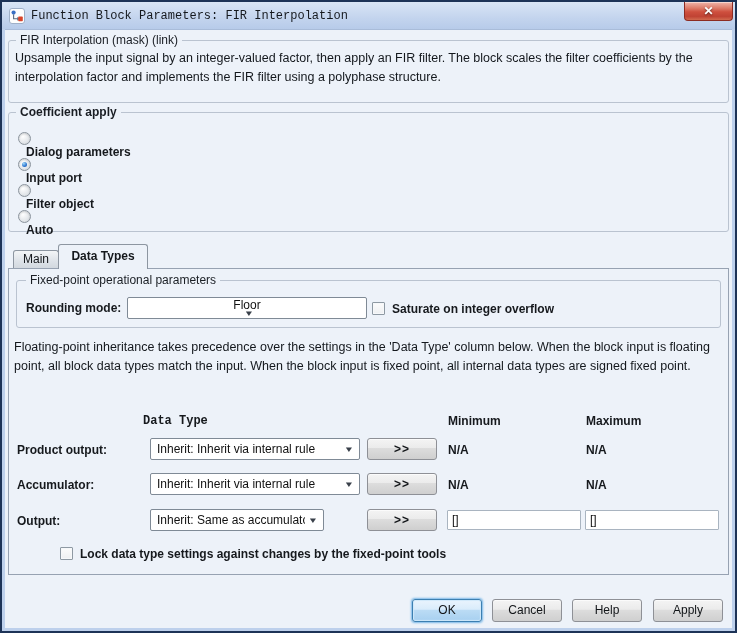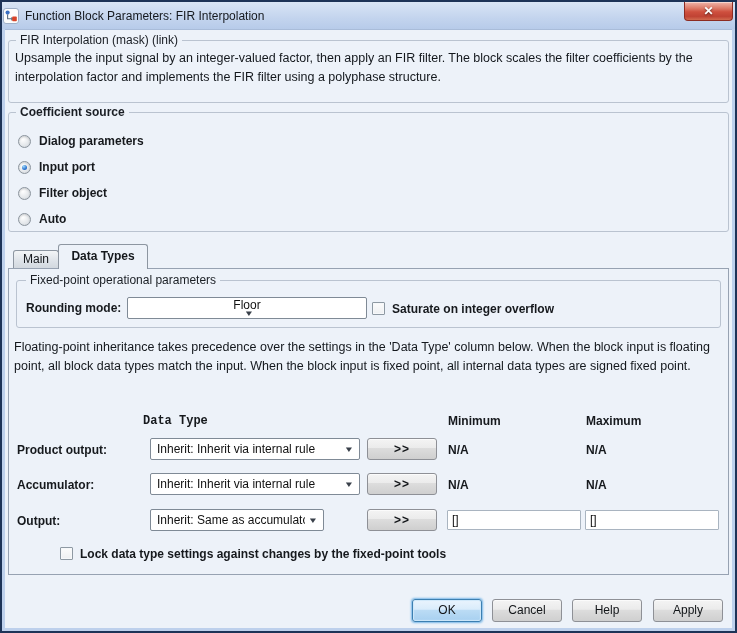--- a/index.html
+++ b/index.html
@@ -9,21 +9,21 @@
   #dialog{
     position:relative; width:737px; height:633px; margin:0 auto;
     background:#c3d4ee;
     box-shadow: inset 0 0 0 2px #1d3357, inset 0 0 0 5px #bdd0ec;
     overflow:hidden;
   }
   
   .titlebar{
     position:absolute; left:2px; top:2px; right:2px; height:27px;
     background:linear-gradient(#d9e5f5, #c3d4ee 60%, #b7cbe9);
-    display:flex; align-items:center; padding-left:1px;
+    display:flex; align-items:center; padding-left:7px;font-family:Liberation Mono, monospace;
   }
   .app-icon{ width:16px; height:16px; margin-right:6px; flex:0 0 auto; }
   .title-text{ font-size:12px; color:#15191e; }
   .close-btn{
     position:absolute; top:2px; right:4px; width:49px; height:19px;
     border:1px solid #8c2b22; border-top:none; border-radius:0 0 4px 4px;
     background:linear-gradient(#f0b6ab, #dd7a67 35%, #ce4f3e 55%, #c04334 80%, #d06a4f);
     box-shadow: inset 0 1px 0 rgba(255,255,255,.45);
     color:#fff; font-size:12px; font-weight:bold; text-align:center; line-height:18px;
     text-shadow:0 1px 2px rgba(0,0,0,.55); cursor:default;
@@ -36,21 +36,21 @@
   
   .abs{ position:absolute; }
   .groupbox{ border:1px solid #bac3d0; border-radius:3px; background:#edf2f9; }
   .legend{
     position:absolute; font-size:12px; color:#1a1e24; background:#edf2f9;
     padding:0 4px; white-space:nowrap;
   }
   .para{ font-size:12.5px; color:#14181d; line-height:19px; }
 
   
-  .radio-row{ position:absolute; display:flex; align-items:flex-end; height:16px; }
+  .radio-row{ position:absolute; display:flex; align-items:flex-start; height:16px;flex-direction:column; }
   .radio{
     width:13px; height:13px; border-radius:50%;
     border:1px solid #8b949d;
     background:radial-gradient(circle at 35% 30%, #ffffff, #dfe3e7 70%, #c9ced4);
     box-shadow: inset 0 1px 2px rgba(0,0,0,.15);
     flex:0 0 auto;
     position:relative;
   }
   .radio.selected::after{
     content:""; position:absolute; left:3px; top:3px; width:5px; height:5px;
@@ -142,21 +142,21 @@
   </div>
   <div class="close-btn">✕</div>
 
   <div class="content"></div>
 
   <div class="abs groupbox" style="left:8px; top:40px; width:721px; height:63px;"></div>
   <div class="legend" style="left:16px; top:33px;">FIR Interpolation (mask) (link)</div>
   <div class="abs para" style="left:15px; top:49px; width:706px;">Upsample the input signal by an integer-valued factor, then apply an FIR filter. The block scales the filter coefficients by the interpolation factor and implements the FIR filter using a polyphase structure.</div>
 
   <div class="abs groupbox" style="left:8px; top:112px; width:721px; height:120px;"></div>
-  <div class="legend" style="left:16px; top:105px; font-weight:bold;">Coefficient source</div>
+  <div class="legend" style="left:16px; top:105px; font-weight:bold;">Coefficient apply</div>
 
   <div class="radio-row" style="left:18px; top:132px;">
     <span class="radio"></span>
     <span class="radio-label">Dialog parameters</span>
   </div>
   <div class="radio-row" style="left:18px; top:158px;">
     <span class="radio selected"></span>
     <span class="radio-label">Input port</span>
   </div>
   <div class="radio-row" style="left:18px; top:184px;">

